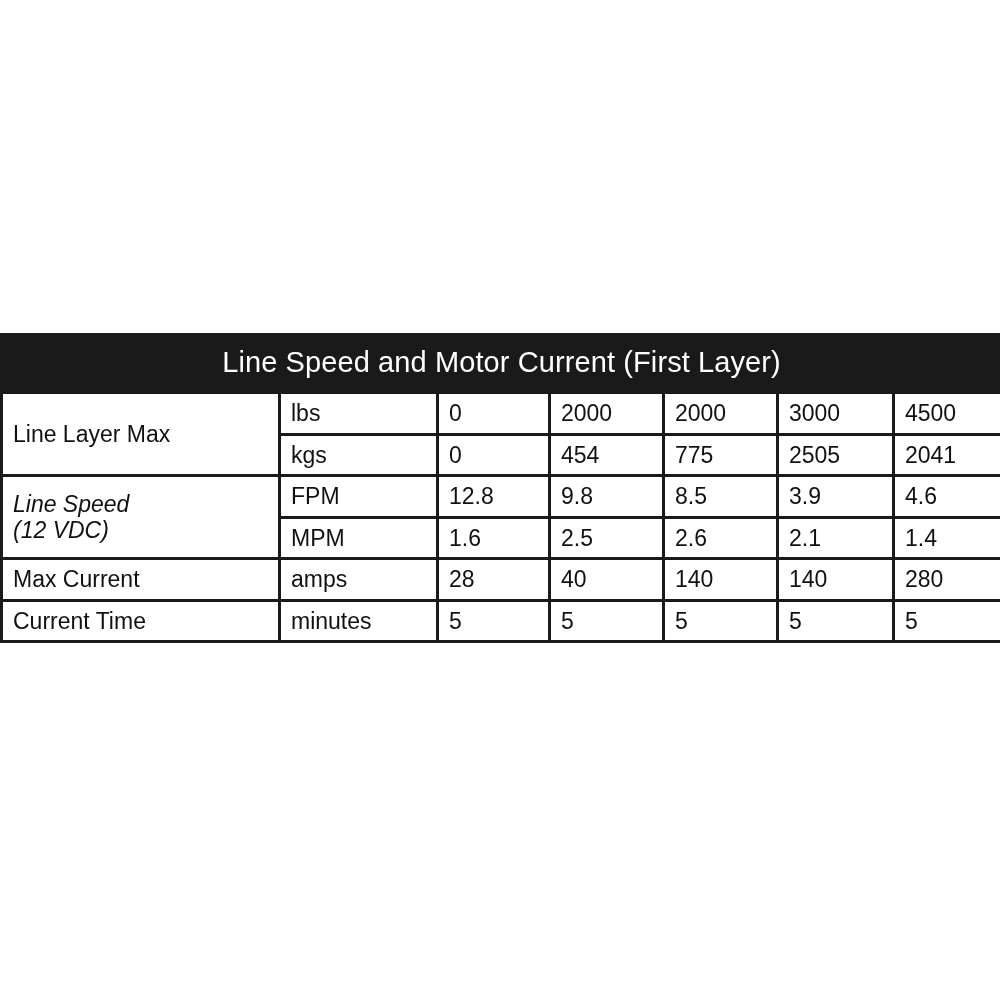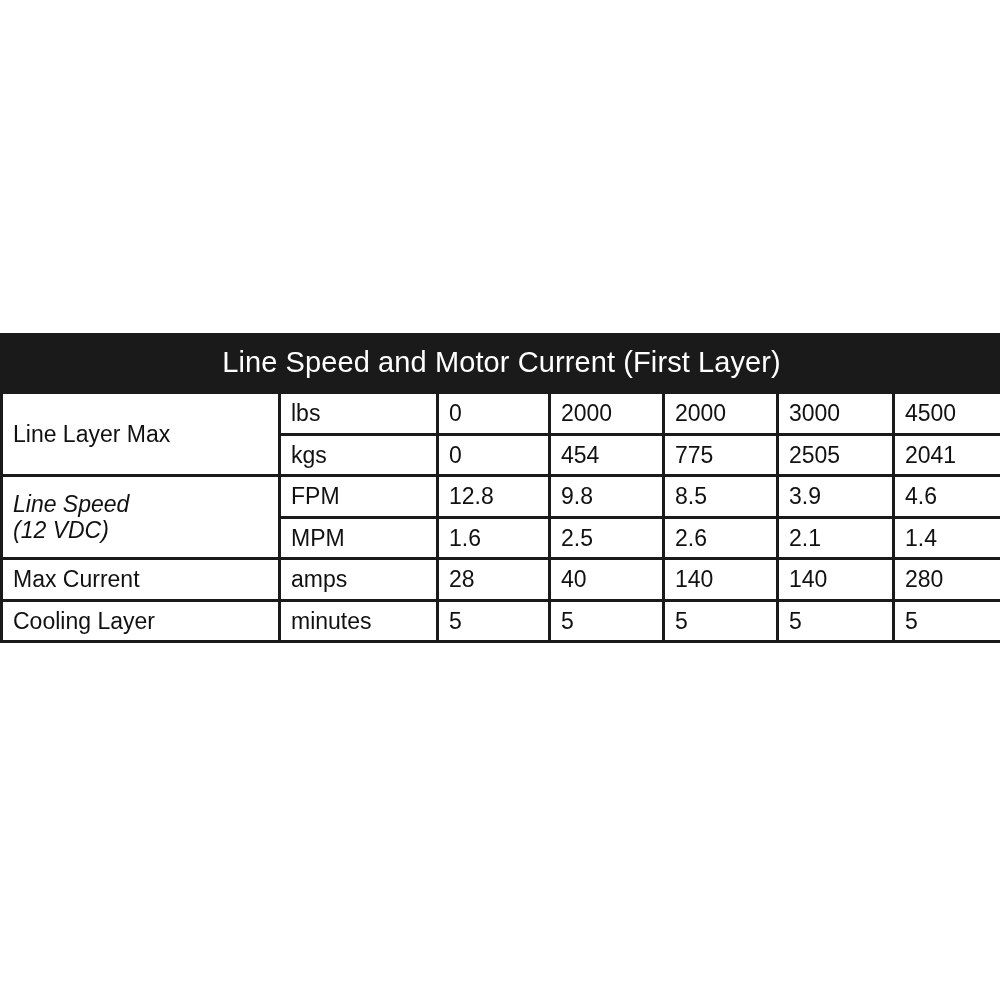--- a/index.html
+++ b/index.html
@@ -129,21 +129,21 @@
           <td class="rowlabel">Max Current</td>
           <td class="unit">amps</td>
           <td class="val">28</td>
           <td class="val">40</td>
           <td class="val">140</td>
           <td class="val">140</td>
           <td class="val">280</td>
         </tr>
 
         <tr>
-          <td class="rowlabel">Cooling Layer</td>
+          <td class="rowlabel">Current Time</td>
           <td class="unit">minutes</td>
           <td class="val">5</td>
           <td class="val">5</td>
           <td class="val">5</td>
           <td class="val">5</td>
           <td class="val">5</td>
         </tr>
       </tbody>
     </table>
   </div>

